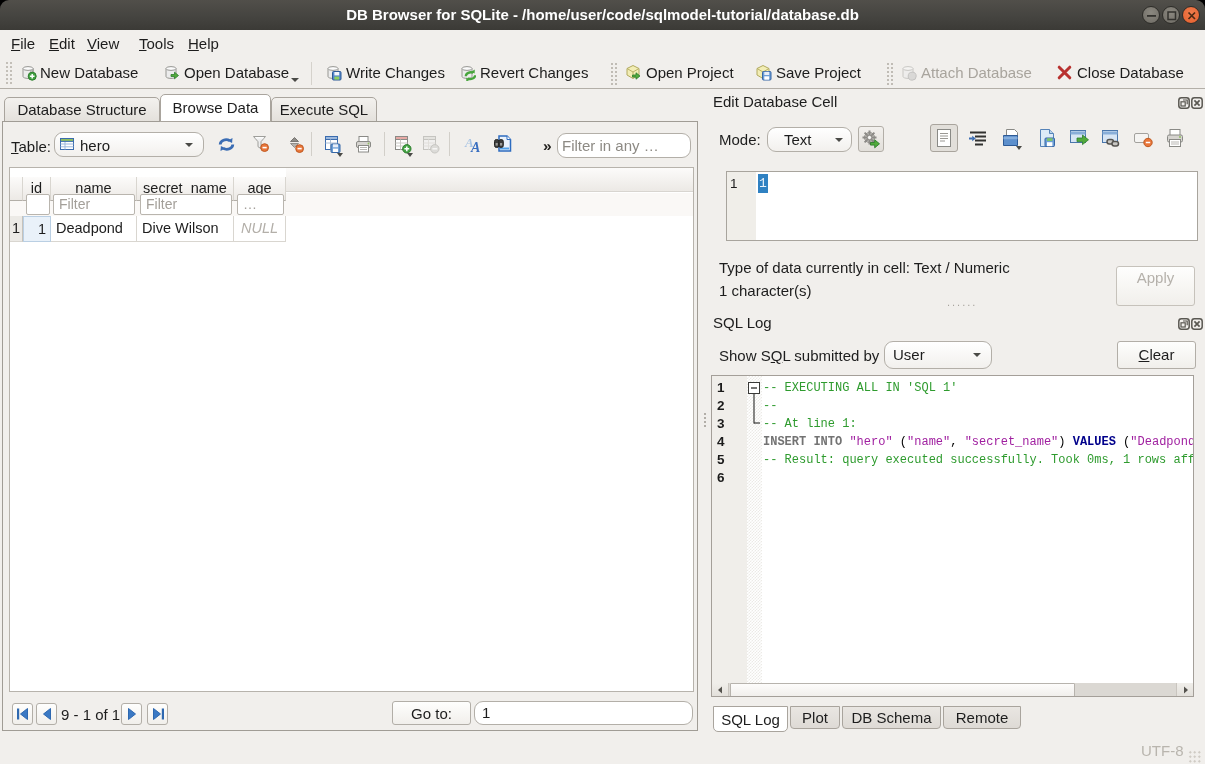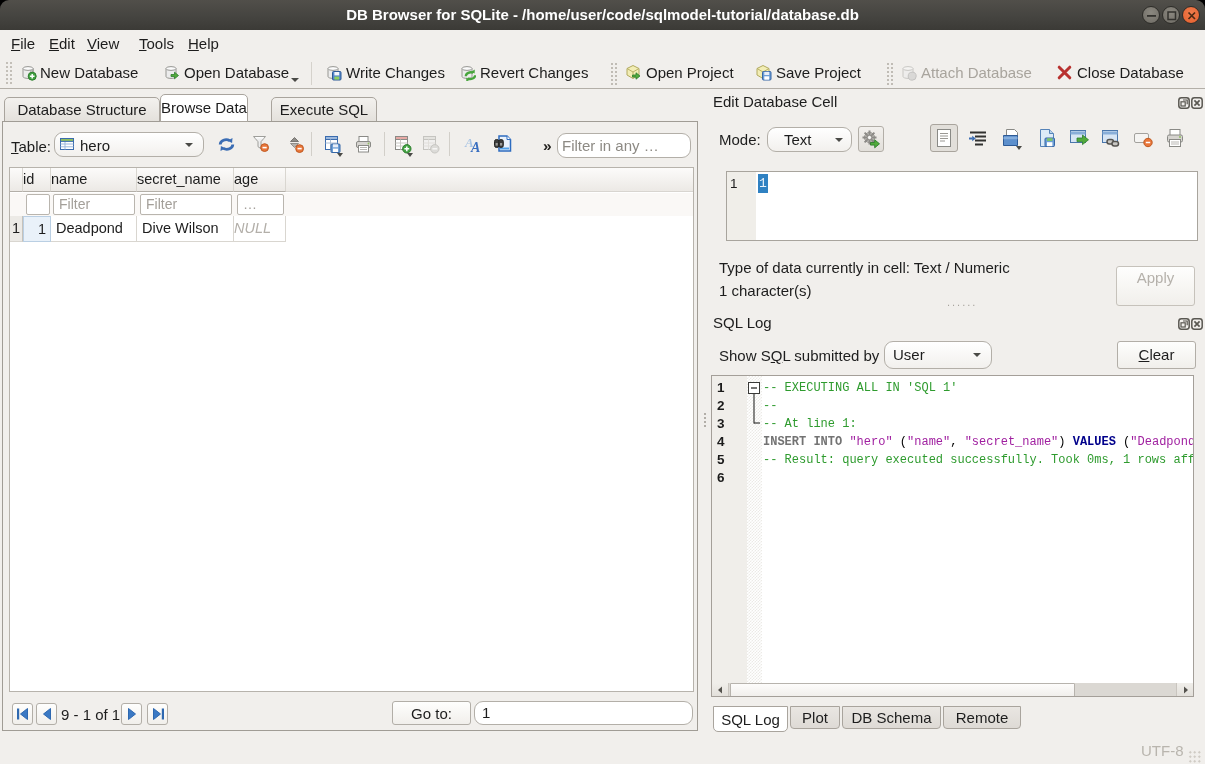--- a/index.html
+++ b/index.html
@@ -23,21 +23,21 @@
 .darr{position:absolute;width:0;height:0;border-left:4px solid transparent;border-right:4px solid transparent;border-top:4px solid #4a4a46}
 
 .tab{position:absolute;border:1px solid #a9a49d;border-radius:5px 5px 0 0;text-align:center;background:linear-gradient(#f3f1ee,#e4e1dc)}
 .tabact{background:#fff;z-index:3}
 
 #lpane{position:absolute;left:2px;top:121px;width:696px;height:610px;border:1px solid #a09c95;background:#f1efec}
 .input{background:#fff;border:1px solid #b3afa8;border-radius:9px;position:absolute}
 .btn{position:absolute;background:linear-gradient(#fefefd,#f1efeb);border:1px solid #b2aea7;border-radius:3px;text-align:center}
 
 #grid{position:absolute;left:6px;top:45px;width:685px;height:525px;border:1px solid #b7b3ac;background:#fff}
-.hcell{position:absolute;top:0;height:24px;background:linear-gradient(#fcfbfa,#ece9e5);border-right:1px solid #d9d6d0;border-bottom:1px solid #b3afa8;line-height:23px;font-size:14.5px}
+.hcell{position:absolute;top:9px;height:24px;background:linear-gradient(#fcfbfa,#ece9e5);border-right:1px solid #d9d6d0;border-bottom:1px solid #b3afa8;text-align:center;line-height:23px;font-size:14.5px}
 .fbox{position:absolute;top:26px;height:21px;background:#fff;border:1px solid #b9b5ae;border-radius:2px;color:#a39f99;font-size:14px;line-height:19px;padding-left:5px}
 .dcell{position:absolute;top:48px;height:26px;border-right:1px solid #d9d6d0;border-bottom:1px solid #d9d6d0;font-size:14.5px;line-height:25px;padding-left:5px;background:#fff}
 .lbl{position:absolute;white-space:nowrap}
 .mono{font-family:"Liberation Mono",monospace}
 </style></head>
 <body>
 <div id="tbblack"></div>
 <div id="titlebar">DB Browser for SQLite - /home/user/code/sqlmodel-tutorial/database.db</div>
 <div class="winbtn" style="left:1142px">
     <svg width="18" height="18">
@@ -121,21 +121,21 @@
       </svg></span>
   <span class="tbtxt" style="left:921px;color:#a8a49d">Attach Database</span>
   <span class="ticon" id="i-closedb" style="left:1056px"><svg width="17" height="17">
         <path d="M3.2 3.2 L13.8 13.8 M13.8 3.2 L3.2 13.8" stroke="#b8312f" stroke-width="3" stroke-linecap="round"></path>
       </svg></span>
   <span class="tbtxt" style="left:1077px">Close Database</span>
 </div>
 
 <div class="tab" style="left:4px;top:97px;width:156px;height:25px;line-height:24px">Database Structure</div>
 <div class="tab" style="left:271px;top:97px;width:106px;height:25px;line-height:24px">Execute SQL</div>
-<div class="tab tabact" style="left:160px;top:94px;width:88px;height:28px;line-height:26px">Browse Data</div>
+<div class="tab tabact" style="left:160px;top:94px;width:111px;height:28px;line-height:26px">Browse Data</div>
 
 <div id="lpane">
   <span class="lbl" style="left:8px;top:16px"><u>T</u>able:</span>
   <div class="input" style="left:51px;top:10px;width:150px;height:25px;background:linear-gradient(#fff,#f2f0ed)"></div>
   <span class="ticon" id="i-table" style="left:56px;top:14px;position:absolute"><svg width="16" height="16">
         <rect x="1.5" y="2.5" width="13" height="11" fill="#fff" stroke="#3b6cae"></rect>
         <rect x="2" y="3" width="12" height="2.2" fill="#8fbf62"></rect>
         <path d="M1.5 8h13M1.5 10.8h13M6 5.5v8" stroke="#9db9dd" stroke-width="1"></path>
         <path d="M1.5 5.4h13" stroke="#3b6cae"></path>
       </svg></span>
@@ -218,21 +218,21 @@
     <div class="hcell" style="left:127px;width:97px">secret_name</div>
     <div class="hcell" style="left:224px;width:52px">age</div>
     <div class="fbox" style="left:16px;width:24px"></div>
     <div class="fbox" style="left:43px;width:82px">Filter</div>
     <div class="fbox" style="left:130px;width:92px">Filter</div>
     <div class="fbox" style="left:227px;width:47px">…</div>
     <div class="dcell" style="left:0;width:13px;background:#eceae6;border-right:1px solid #c6c2bb;text-align:center;padding-left:0">1</div>
     <div class="dcell" style="left:13px;width:28px;background:#e9f1f9;border:1px solid #bacfe3;text-align:right;padding-right:4px;padding-left:0">1</div>
     <div class="dcell" style="left:41px;width:86px">Deadpond</div>
     <div class="dcell" style="left:127px;width:97px">Dive Wilson</div>
-    <div class="dcell" style="left:224px;width:52px;color:#b3afa9;font-style:italic;padding-left:0">NULL</div>
+    <div class="dcell" style="left:224px;width:52px;color:#b3afa9;font-style:italic;text-align:center;padding-left:0">NULL</div>
   </div>
 
   <div class="btn" id="nav1" style="left:9px;top:581px;width:21px;height:22px"><svg width="19" height="20">
         <rect x="4" y="4.5" width="2.2" height="11" fill="#2e68b0"></rect>
         <path d="M14.5 4.5v11l-7-5.5z" fill="#3b79c4" stroke="#2e68b0"></path>
       </svg></div>
   <div class="btn" id="nav2" style="left:33px;top:581px;width:21px;height:22px"><svg width="19" height="20">
         <path d="M13.5 4.5v11l-7-5.5z" fill="#3b79c4" stroke="#2e68b0"></path>
       </svg></div>
   <span class="lbl" style="left:58px;top:584px">9 - 1 of 1</span>

